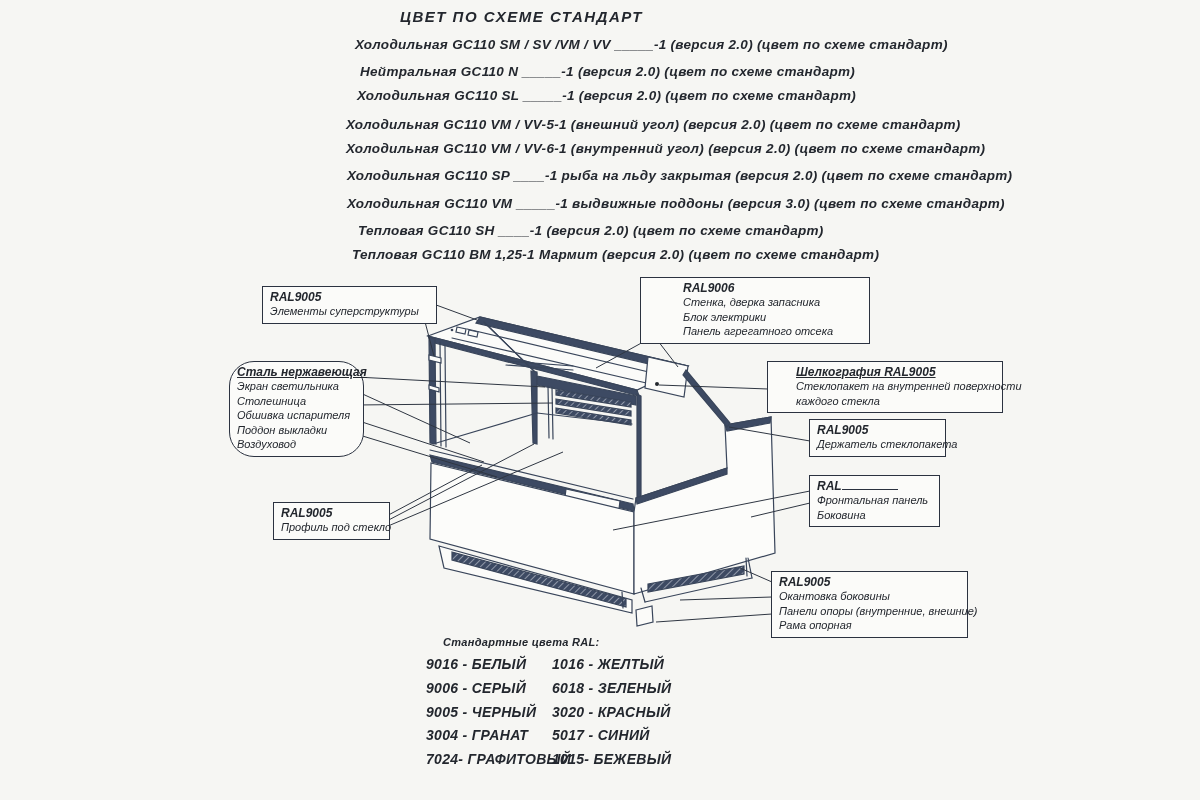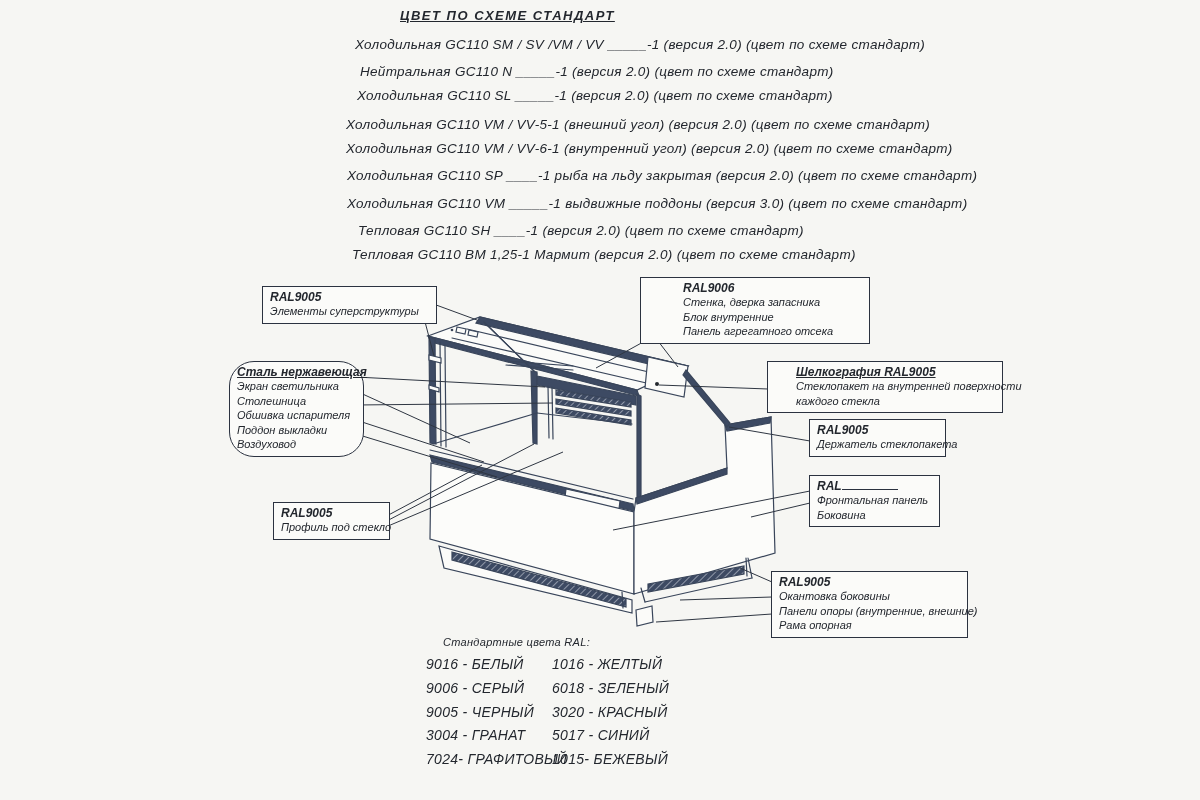--- a/index.html
+++ b/index.html
@@ -1,20 +1,20 @@
 <!DOCTYPE html>
 <html><head>
 <meta charset="utf-8">
 <style>
   html,body{margin:0;padding:0;background:#e9e9e7;}
   .page{position:relative;width:1200px;height:800px;background:#f6f6f3;overflow:hidden;
         font-family:"Liberation Sans",sans-serif;color:#23272e;}
   .abs{position:absolute;}
-  .hand{font-style:italic;letter-spacing:.3px;white-space:nowrap;}
-  .title{font-size:13px;font-weight:bold;letter-spacing:1.5px;text-decoration:underline;}
+  .hand{font-style:italic;letter-spacing:.3px;white-space:nowrap;font-weight:bold;}
+  .title{font-size:15px;font-weight:bold;letter-spacing:1.5px;}
   .pline{font-size:13.5px;}
   .callout{position:absolute;border:1.3px solid #2b3240;background:#fbfbf9;
            padding:3px 6px 4px 7px;z-index:3;}
   .callout .ct{font-size:12px;font-weight:bold;font-style:italic;white-space:nowrap;}
   .callout .ct.u{text-decoration:underline;}
   .callout .ci{font-size:11px;font-style:italic;white-space:nowrap;line-height:14.6px;}
   .blank-line{display:inline-block;width:56px;border-bottom:1.4px solid #2b3240;height:10px;}
   .ral-title{font-size:11px;}
   .ral-cell{font-size:14px;line-height:23.8px;}
   svg{position:absolute;left:0;top:0;z-index:1;}
@@ -151,21 +151,21 @@
   </div>
 
   <div class="callout" style="left:262px;top:286px;width:160px;">
     <div class="ct">RAL9005</div>
     <div class="ci">Элементы суперструктуры</div>
   </div>
 
   <div class="callout" style="left:640px;top:277px;width:180px;padding-left:42px;">
     <div class="ct">RAL9006</div>
     <div class="ci">Стенка, дверка запасника</div>
-    <div class="ci">Блок внутренние</div>
+    <div class="ci">Блок электрики</div>
     <div class="ci">Панель агрегатного отсека</div>
   </div>
 
   <div class="callout" style="left:229px;top:361px;width:120px;border-radius:25px;">
     <div class="ct u">Сталь нержавеющая</div>
     <div class="ci">Экран светильника</div>
     <div class="ci">Столешница</div>
     <div class="ci">Обшивка испарителя</div>
     <div class="ci">Поддон выкладки</div>
     <div class="ci">Воздуховод</div>

